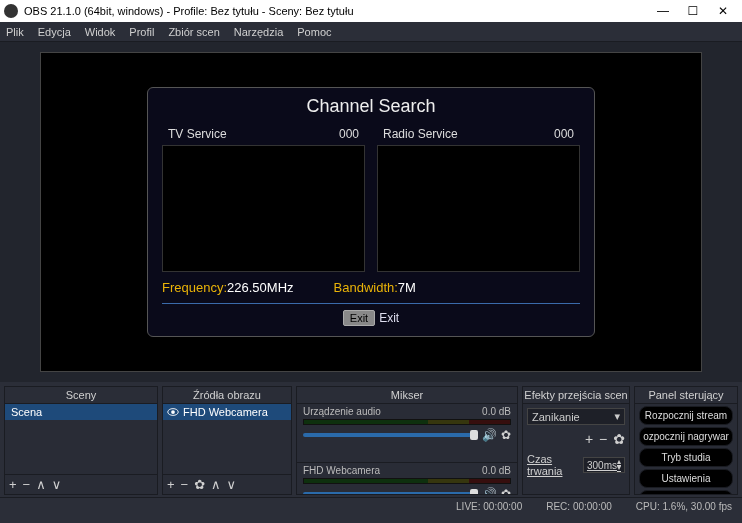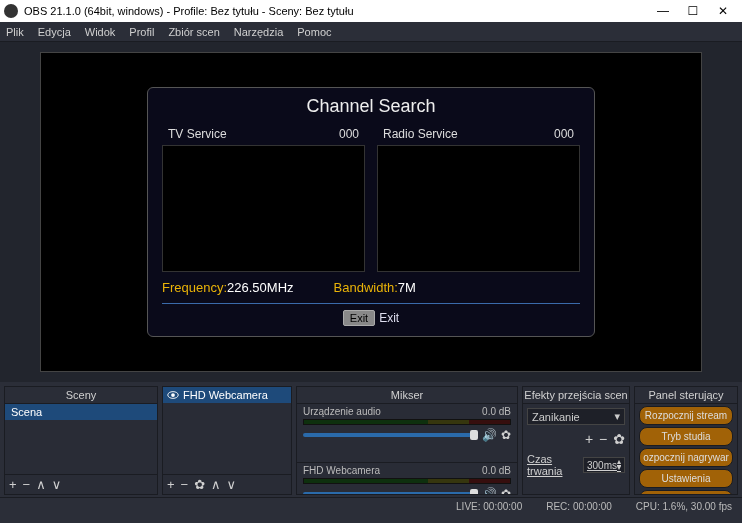--- a/index.html
+++ b/index.html
@@ -52,21 +52,21 @@
 .mixer-slider { flex: 1; height: 4px; background: #2a6aaa; border-radius: 2px; position: relative; }
 .mixer-slider .thumb { position: absolute; right: 0; top: -3px; width: 8px; height: 10px; background: #ddd; border-radius: 2px; }
 .mixer-icons { display: flex; gap: 4px; font-size: 12px; }
 .mixer-icons span { cursor: pointer; }
 .trans-body { padding: 4px; display: flex; flex-direction: column; gap: 6px; }
 .trans-row { display: flex; align-items: center; gap: 8px; font-size: 11px; text-decoration: underline; }
 .trans-select { flex: 1; background: #1e2028; border: 1px solid #444; color: #ccc; padding: 1px 4px; display: flex; justify-content: space-between; align-items: center; cursor: pointer; }
 .trans-input { width: 46px; background: #1e2028; border: 1px solid #444; color: #ccc; padding: 1px 3px; font-size: 10px; display: flex; justify-content: space-between; align-items: center; }
 .trans-btns { display: flex; justify-content: flex-end; gap: 6px; font-size: 14px; }
 .trans-btns span { cursor: pointer; }
-.ctrl-btn { background: #a16207; border: 1px solid #1a1c22; color: #ddd; font-size: 10px; padding: 3px 2px; margin: 2px 4px; text-align: center; cursor: pointer; border-radius: 8px; }
+.ctrl-btn { background: #000000; border: 1px solid #1a1c22; color: #ddd; font-size: 10px; padding: 3px 2px; margin: 2px 4px; text-align: center; cursor: pointer; border-radius: 8px; }
 .statusbar { height: 18px; display: flex; align-items: center; justify-content: flex-end; gap: 24px; padding: 0 10px; font-size: 10px; color: #bbb; border-top: 1px solid #1a1c22; }
 svg { display: block; }
 </style>
 </head>
 <body>
 
 <div class="titlebar">
   <div class="icon"></div>
   <div class="title">OBS 21.1.0 (64bit, windows) - Profile: Bez tytułu - Sceny: Bez tytułu</div>
   <div class="win-controls">
@@ -127,20 +127,21 @@
     </div>
     <div class="panel-footer">
       <span>+</span>
       <span>−</span>
       <span>∧</span>
       <span>∨</span>
     </div>
   </div>
 
   <div class="panel panel-sources">
+    <div class="panel-hdr">Źródła obrazu</div>
     <div class="panel-body">
       <div class="source-item">
         <span>
             <svg class="eye-icon" viewBox="0 0 16 16">
               <ellipse cx="8" cy="8" rx="7" ry="4.5" fill="none" stroke="#fff" stroke-width="1.2"></ellipse>
               <circle cx="8" cy="8" r="2.5" fill="#fff"></circle>
             </svg>
           </span>
         <span>FHD Webcamera</span>
       </div>
@@ -221,22 +222,22 @@
           <span style="font-size:8px;line-height:6px;">▴<br>▾</span>
         </div>
       </div>
     </div>
   </div>
 
   <div class="panel panel-controls">
     <div class="panel-hdr">Panel sterujący</div>
     <div class="panel-body">
       <div class="ctrl-btn">Rozpocznij stream</div>
+      <div class="ctrl-btn">ozpocznij nagrywar</div>
       <div class="ctrl-btn">Tryb studia</div>
-      <div class="ctrl-btn">ozpocznij nagrywar</div>
       <div class="ctrl-btn">Ustawienia</div>
       <div class="ctrl-btn">Wyjście</div>
     </div>
   </div>
 </div>
 
 <div class="statusbar">
   <span>LIVE: 00:00:00</span>
   <span>REC: 00:00:00</span>
   <span>CPU: 1.6%, 30.00 fps</span>

